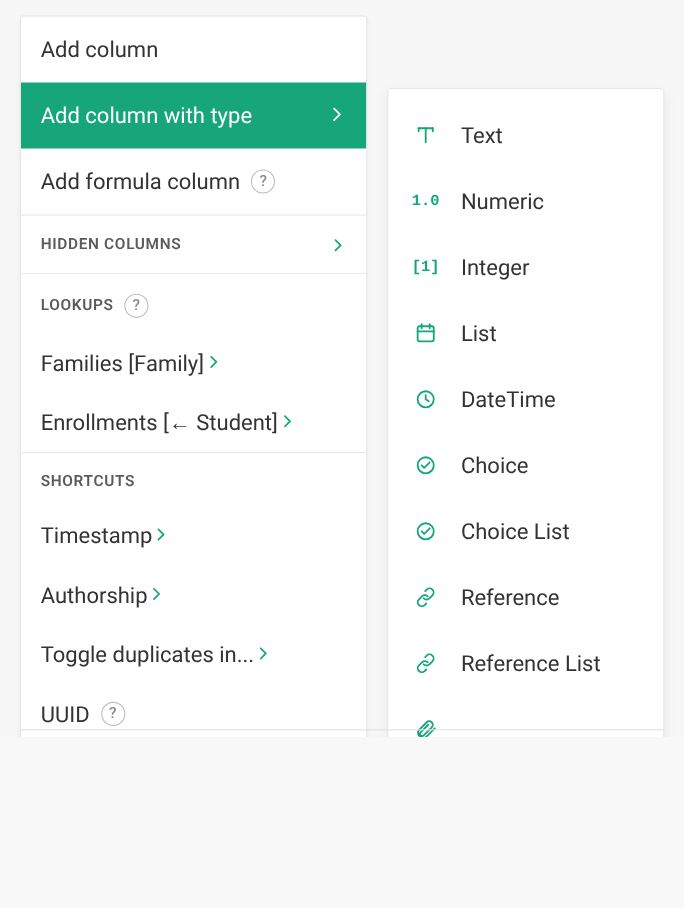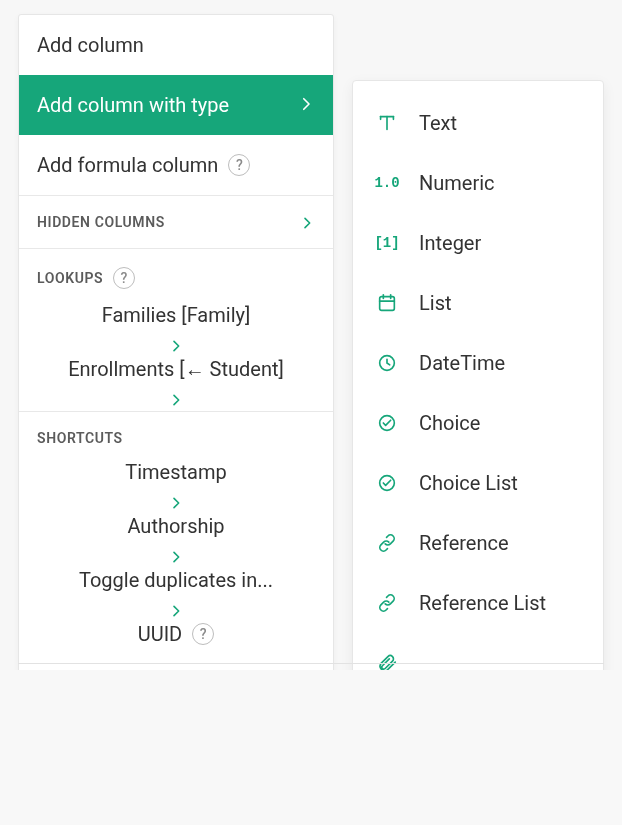--- a/index.html
+++ b/index.html
@@ -64,27 +64,25 @@
     text-transform: uppercase;
   }
   .section-header .inner {
     display: flex;
     align-items: center;
     gap: 10px;
   }
   .sub-item {
     display: flex;
     align-items: center;
-    justify-content: space-between;
     padding: 0 18px;
     height: 54px;
     font-size: 20px;
     color: #333;
     cursor: pointer;
-    flex-direction: column;
   }
   .chevron {
     color: #16a67a;
     font-size: 20px;
     line-height: 1;
   }
   .help-circle {
     display: inline-flex;
     align-items: center;
     justify-content: center;

